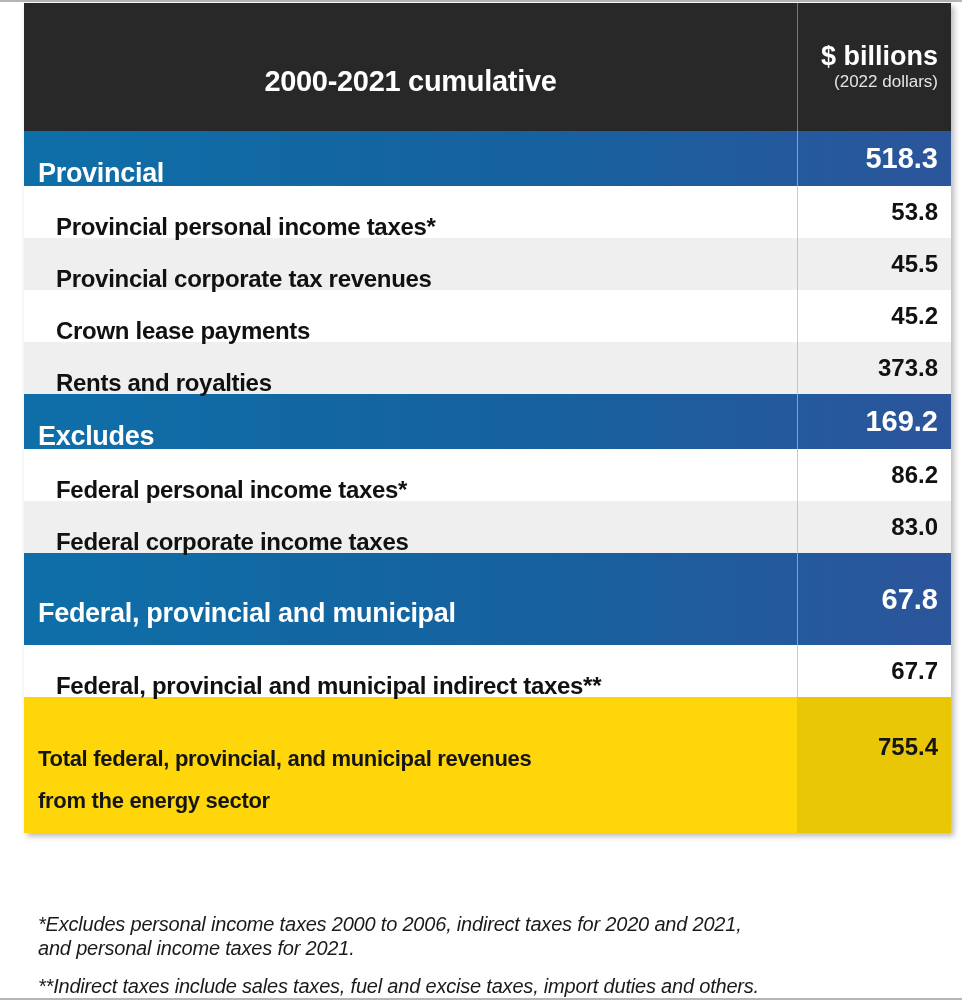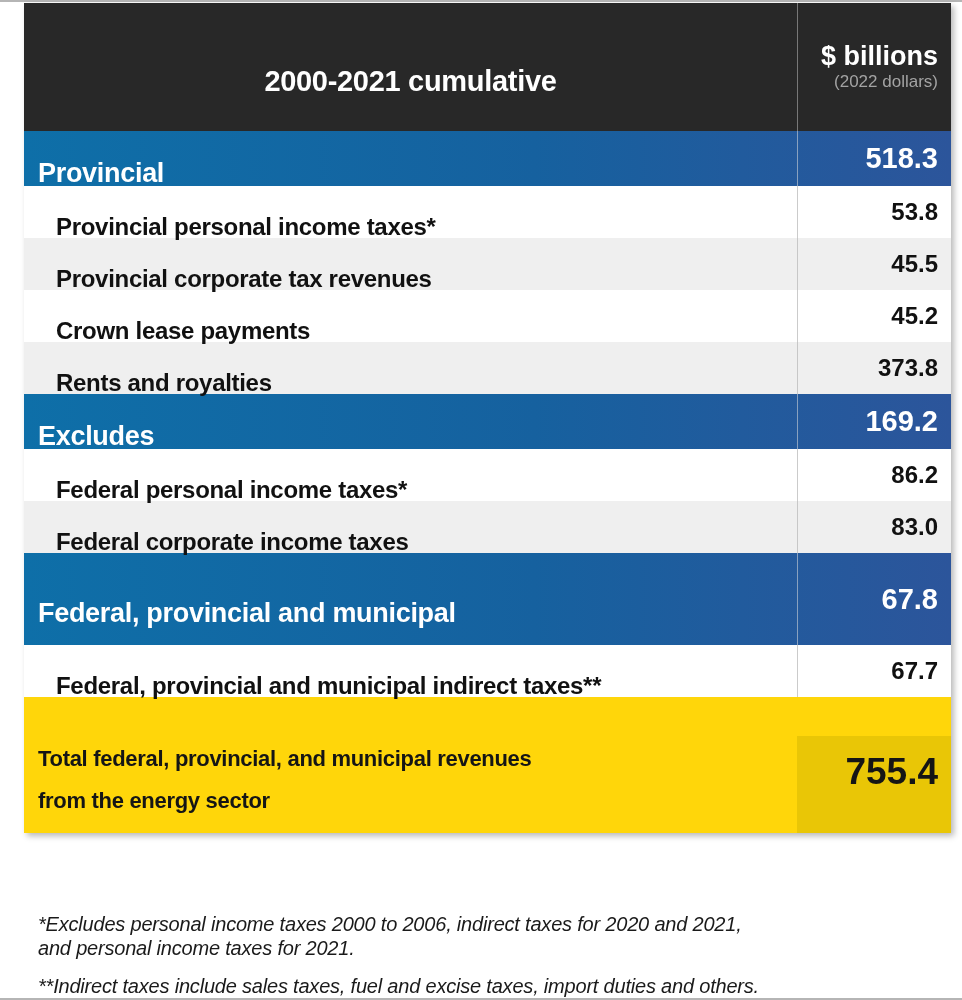--- a/index.html
+++ b/index.html
@@ -37,21 +37,21 @@
 
   
   .row.head { height: 128px; background: #282828; color: #ffffff; }
   .row.head .label-cell { justify-content: center; }
   .head-title { font-size: 29px; font-weight: bold; letter-spacing: -0.3px; }
   .row.head .value-cell {
     flex-direction: column; align-items: flex-end; justify-content: center;
     border-left: 1px solid rgba(185,185,185,0.55);
   }
   .head-unit { font-size: 27px; font-weight: bold; line-height: 1.1; }
-  .head-unit-sub { font-size: 17px; font-weight: normal; color: #a3a3a3; line-height: 1.2; }
+  .head-unit-sub { font-size: 17px; font-weight: normal; color: #e5e5e5; line-height: 1.2; }
 
   
   .row.section {
     height: 55px;
     background: linear-gradient(90deg, #0e6fa8 0%, #16619f 55%, #2c559b 100%);
     color: #ffffff;
   }
   .row.section.tall { height: 92px; }
   .row.section .label-cell { padding-left: 14px; font-size: 27px; font-weight: bold; letter-spacing: -0.3px; }
   .row.section .value-cell { font-size: 29px; font-weight: bold; border-left: 1px solid rgba(220,220,220,0.55); }
@@ -61,22 +61,22 @@
   .row.item.alt { background: #efefef; }
   .row.item .label-cell { padding-left: 32px; font-size: 24px; font-weight: bold; letter-spacing: -0.3px; }
   .row.item .value-cell { font-size: 24px; font-weight: bold; }
 
   
   .row.total { height: 136px; background: #ffd60a; color: #151515; }
   .row.total .label-cell { padding-left: 14px; font-size: 22px; font-weight: bold; line-height: 42px; letter-spacing: -0.3px; }
   .row.total .label-cell span { max-width: 540px; display: inline-block; }
   .row.total .value-cell {
     background: #e9c606; border-left: none;
-    font-size: 37px; font-weight: bold;
-    align-items: flex-start; padding-top: 15px; margin-top: 39px;
+    font-size: 24px; font-weight: bold;
+    align-items: flex-start; padding-top: 36px;
   }
 
   
   .footnotes { position: absolute; left: 38px; top: 912px; color: #1a1a1a; }
   .footnote {
     font-style: italic; font-size: 20px; line-height: 24px;
     letter-spacing: -0.2px; max-width: 740px; margin-bottom: 14px;
   }
 </style>
 </head>

